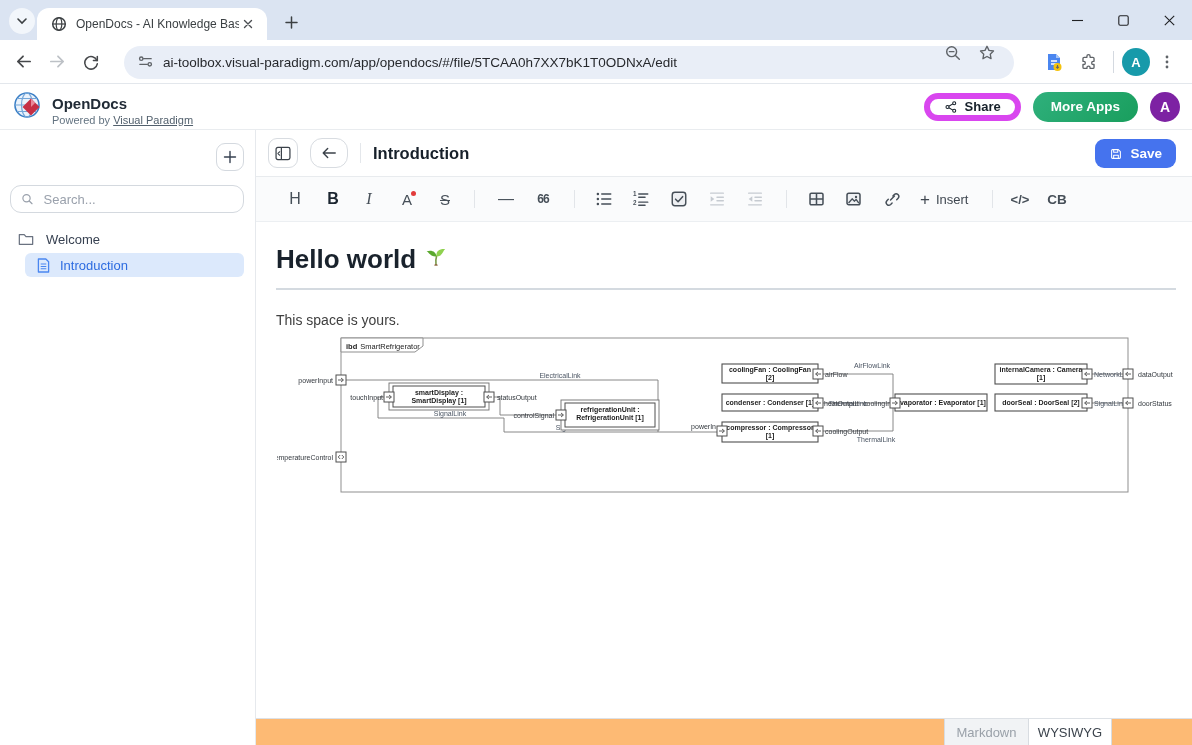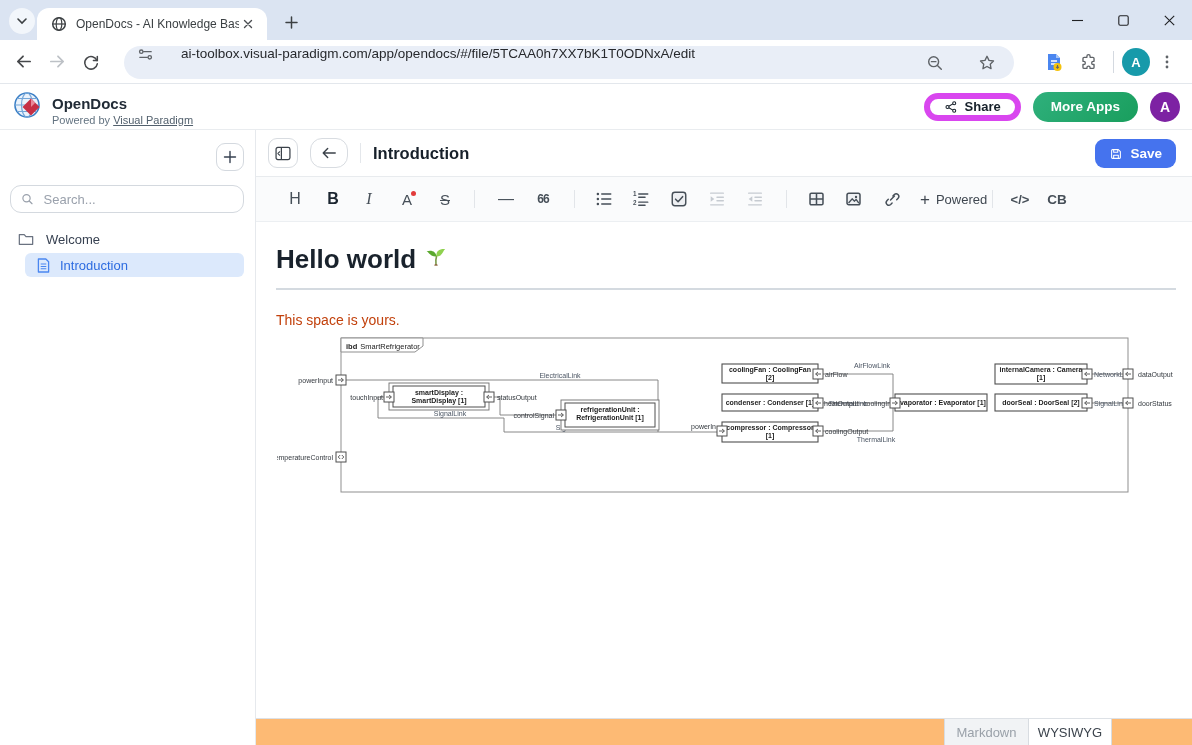--- a/index.html
+++ b/index.html
@@ -16,21 +16,21 @@
   .btab-title { flex:1; font-size:12px; color:#3b4043; white-space:nowrap; overflow:hidden; margin-left:9px; }
   .tab-close { width:18px; height:18px; border-radius:9px; display:flex; align-items:center; justify-content:center; }
   .newtab { position:absolute; left:278px; top:9px; width:26px; height:26px; display:flex; align-items:center; justify-content:center; }
   .wincontrols { position:absolute; right:0; top:0; height:40px; display:flex; }
   .winbtn { width:46px; height:40px; display:flex; align-items:center; justify-content:center; }
 
   .navbar { position:absolute; left:0; top:40px; width:1192px; height:44px; background:#fff;
             display:flex; align-items:center; border-bottom:1px solid #e3e7ec; }
   .navicon { width:34px; height:34px; display:flex; align-items:center; justify-content:center; flex:0 0 auto; }
   .urlbar { position:absolute; left:124px; top:6px; width:890px; height:33px; background:#e9eef7;
-            border-radius:17px; display:flex; align-items:flex-start; padding:0 10px 9px 13px;gap:18px; }
+            border-radius:17px; display:flex; align-items:flex-end; padding:0 10px 9px 13px; }
   .urltext { font-size:13.5px; color:#27292d; margin-left:9px; flex:1; white-space:nowrap; overflow:hidden; }
   .nav-right { position:absolute; right:8px; top:5px; height:34px; display:flex; align-items:center; }
   .vsep { width:1px; height:22px; background:#d4d9e0; margin:0 8px; }
   .bavatar { width:28px; height:28px; border-radius:14px; background:#179aaa; color:#fff; font-size:13px;
              font-weight:700; display:flex; align-items:center; justify-content:center; }
 
   
   .appheader { position:absolute; left:0; top:84px; width:1192px; height:46px; background:#fff;
                border-bottom:1px solid #e9ecef; display:flex; align-items:center; }
   .applogo { margin-left:12px; }
@@ -85,21 +85,21 @@
   .tb .reddot { position:absolute; width:5px; height:5px; border-radius:3px; background:#e23b3b; top:7px; right:7px; }
   .tb.disabled svg { opacity:1; }
   .insertbtn { position:absolute; top:7px; left:664px; height:30px; display:flex; align-items:center; gap:6px;
                color:#3f4750; font-size:13px; }
   .insertbtn .plus { font-size:17px; font-weight:500; line-height:1; }
 
   
   .editor { position:absolute; left:0; top:92px; right:0; bottom:27px; background:#fff; }
   .docH1 { position:absolute; left:20px; top:22px; width:900px; font-size:26px; font-weight:700; color:#19222c;
            padding-bottom:13px; border-bottom:2px solid #d4dae0; display:flex; align-items:flex-start; gap:8px; }
-  .docP { position:absolute; left:20px; top:76px; font-size:14px; color:#c2410c; }
+  .docP { position:absolute; left:20px; top:76px; font-size:14px; color:#404040; }
   .diagwrap { position:absolute; left:21px; top:109px; width:900px; height:168px; }
   svg text { font-family:"Liberation Sans",sans-serif; }
   .blk-label { font-size:7px; font-weight:700; fill:#1d1d1d; }
   .port-label { font-size:7px; fill:#33383e; }
   .link-label { font-size:7px; fill:#4b5563; }
   .frame-label { font-size:7.5px; fill:#1d1d1d; }
 
   
   .footer { position:absolute; left:0; right:0; bottom:0; height:27px; background:#fdba74; border-top:1px solid #dde1e6; }
   .ftab { position:absolute; top:0; bottom:0; display:flex; align-items:center; justify-content:center;
@@ -370,21 +370,21 @@
     </div>
     <div class="tb" style="left:620px">
       <svg width="19" height="19" viewBox="0 0 24 24">
         <path d="M9.5 12.5l5-5" stroke="#464f58" stroke-width="1.8" stroke-linecap="round"></path>
         <path d="M12.5 7.5l1.8-1.8a3.4 3.4 0 0 1 4.8 4.8L17.3 12.3" fill="none" stroke="#464f58" stroke-width="1.8" stroke-linecap="round"></path>
         <path d="M11.5 16.5l-1.8 1.8a3.4 3.4 0 0 1-4.8-4.8l1.8-1.8" fill="none" stroke="#464f58" stroke-width="1.8" stroke-linecap="round"></path>
       </svg>
     </div>
     <div class="insertbtn">
       <span class="plus">+</span>
-      <span>Powered</span>
+      <span>Insert</span>
     </div>
     <div class="tbdiv" style="left:736px"></div>
     <div class="tb txt" style="left:748px;font-size:13px;font-weight:600">&lt;/&gt;</div>
     <div class="tb txt" style="left:785px;font-size:13.5px;font-weight:600">CB</div>
   </div>
 
   <div class="editor">
     <div class="docH1">
       <span>Hello world</span>
       <svg width="24" height="24" viewBox="0 0 24 24">

